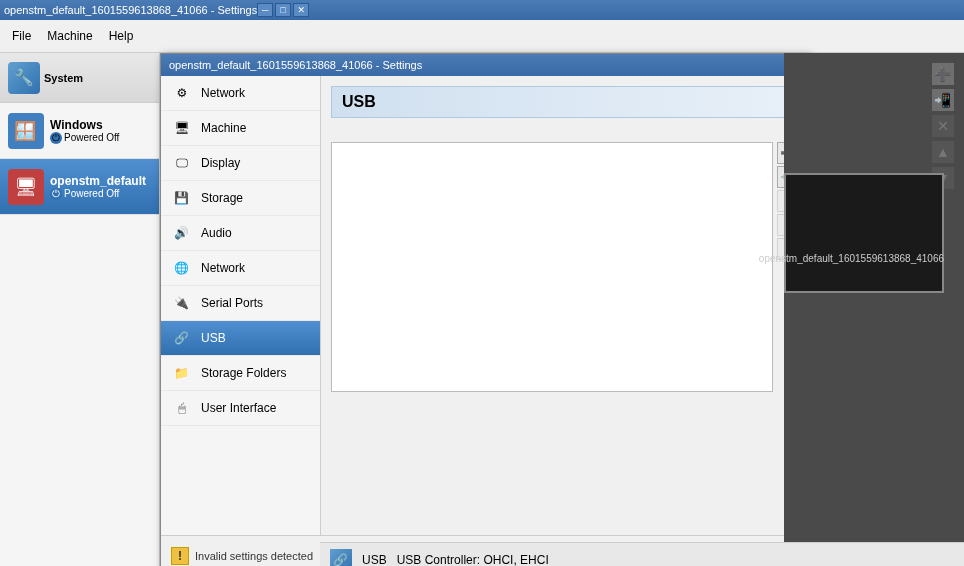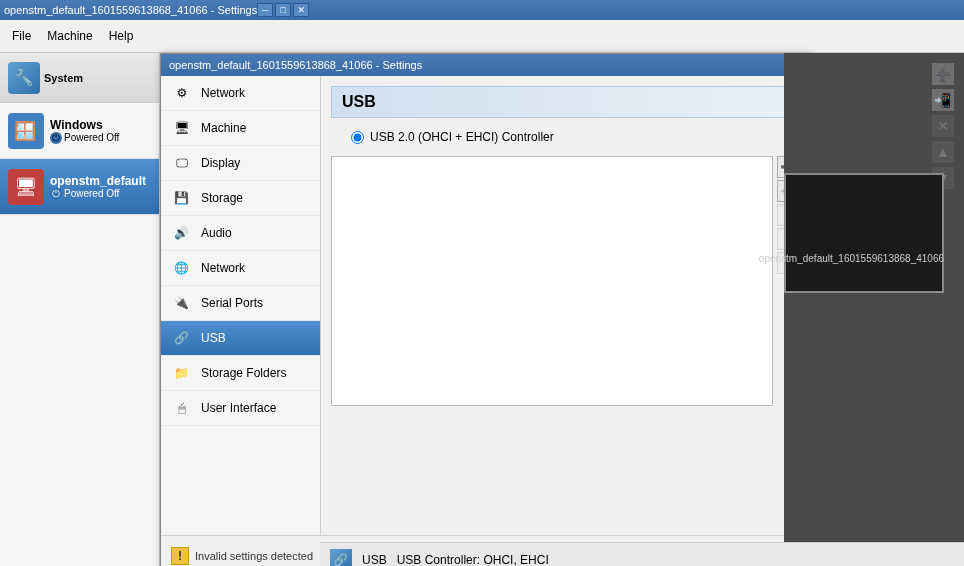--- a/index.html
+++ b/index.html
@@ -469,26 +469,20 @@
         </div>
 
         <div class="settings-main">
 
           <div class="settings-title-box">
             <span>USB</span>
           </div>
 
 
           <div class="radio-group">
-            <div class="radio-row">
-              <input type="radio" name="usbVersion" id="usb20" checked="" style="">
-              <label for="usb20">
-                <span>USB 2.0 (OHCI + EHCI) Controller</span>
-              </label>
-            </div>
           </div>
 
 
           <div style="display:flex; gap:4px;">
             <div class="filter-area" style="flex:1; min-height:250px;">
             </div>
             <div style="display:flex; flex-direction:column; gap:2px;">
               <button class="filter-btn">➕</button>
               <button class="filter-btn">📲</button>
               <button class="filter-btn disabled">✕</button>

